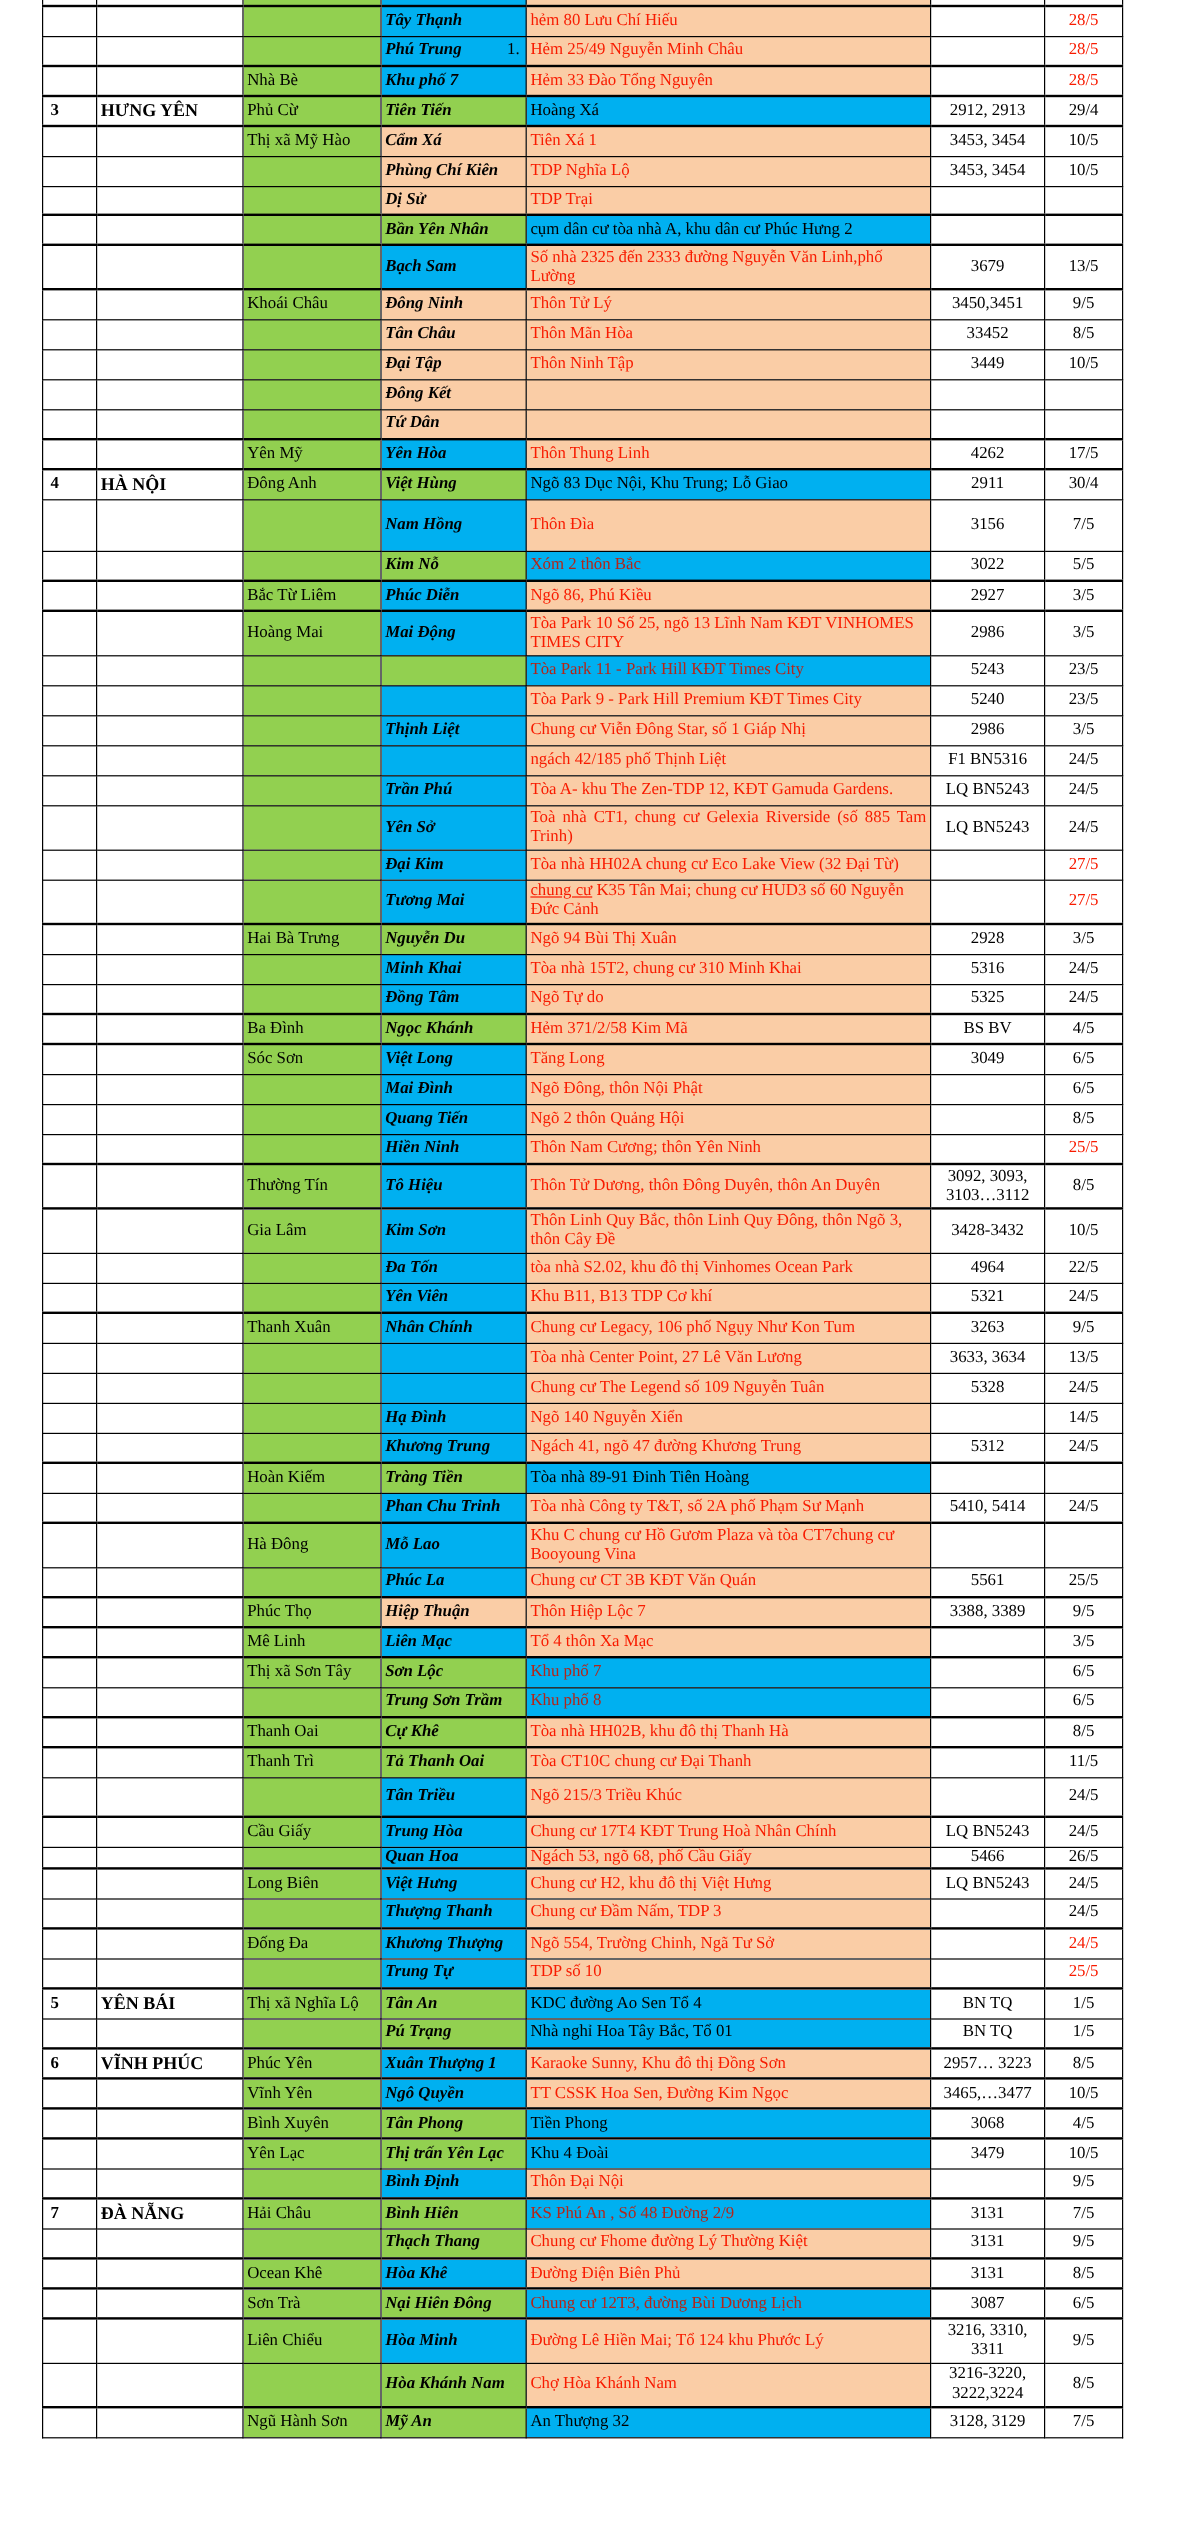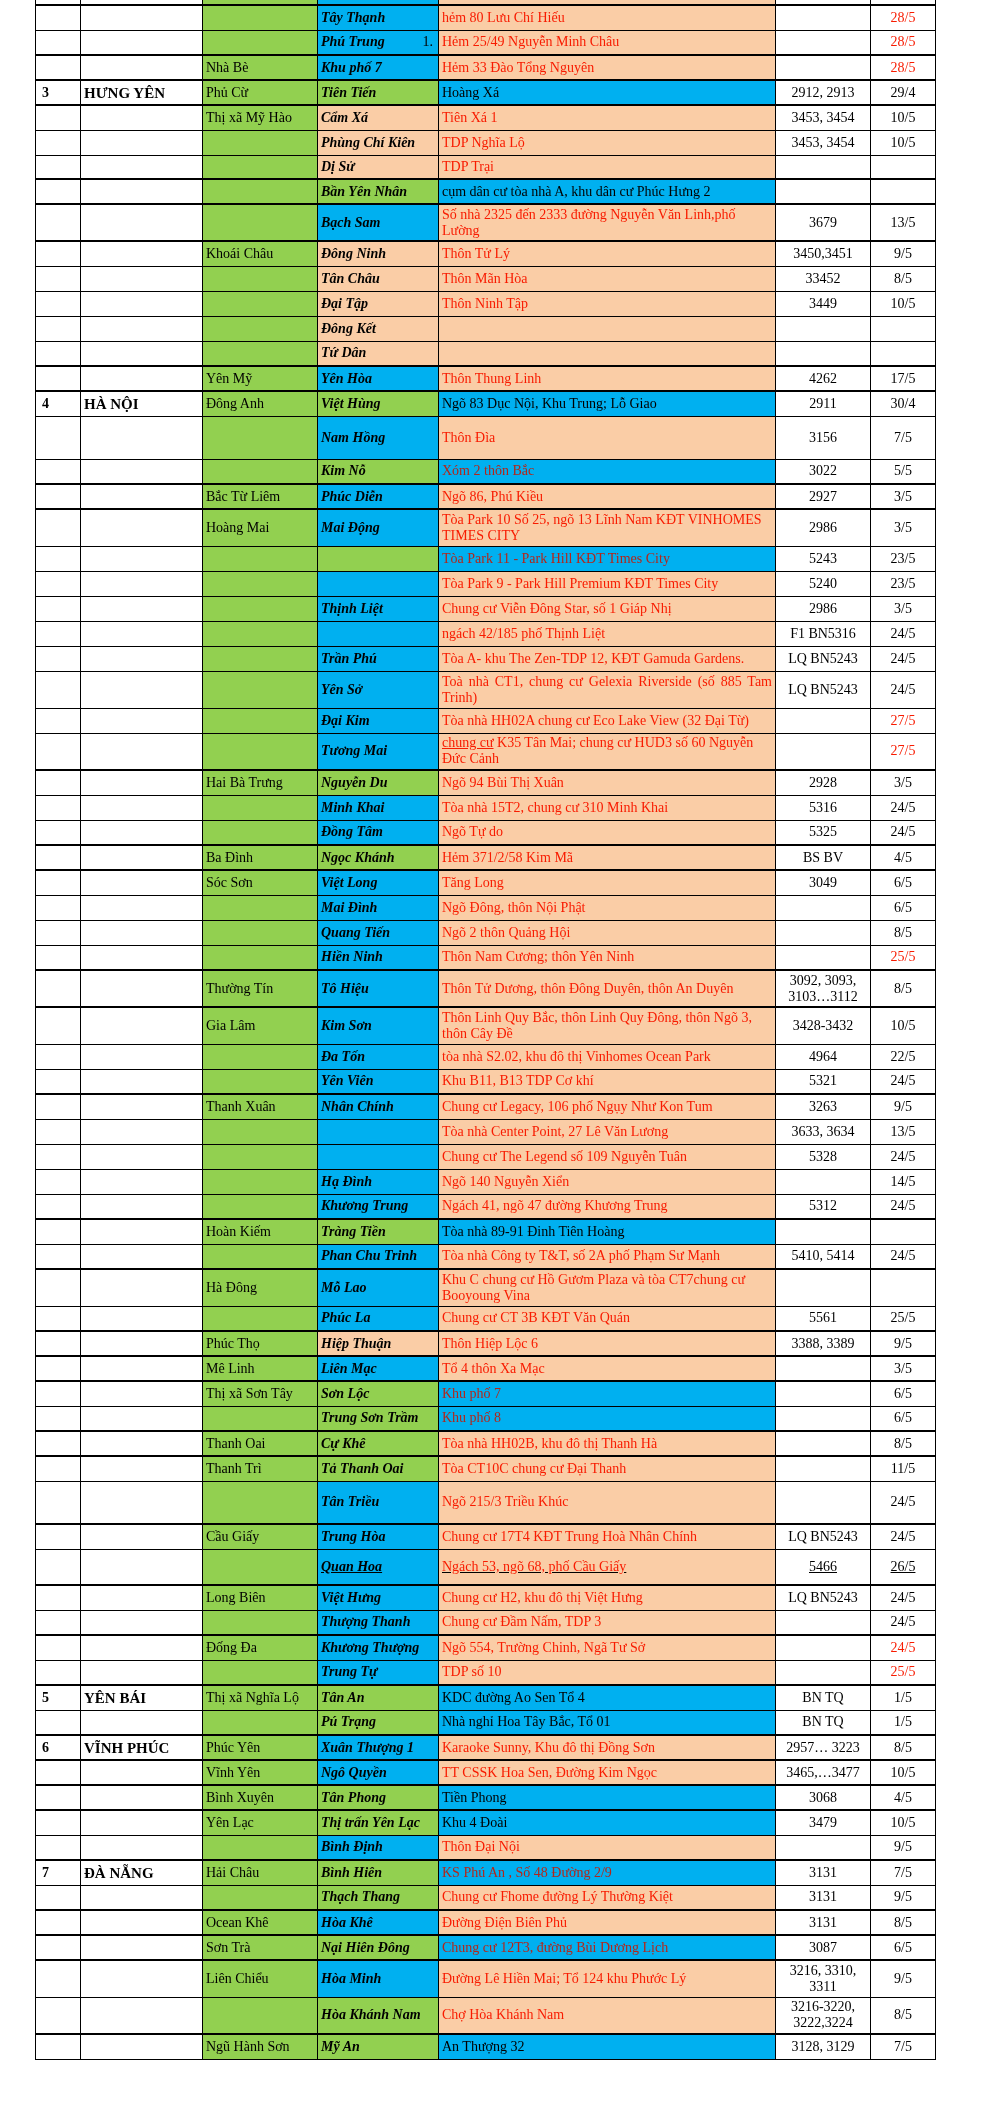--- a/index.html
+++ b/index.html
@@ -501,21 +501,21 @@
         <td class="c-ward bg-b">Phúc La</td>
         <td class="c-addr t-r bg-o">Chung cư CT 3B KĐT Văn Quán</td>
         <td class="c-code">5561</td>
         <td class="c-date">25/5</td>
       </tr>
       <tr class="thick" style="height: 25px;">
         <td class="c-num"></td>
         <td class="c-prov"></td>
         <td class="c-dist">Phúc Thọ</td>
         <td class="c-ward bg-o">Hiệp Thuận</td>
-        <td class="c-addr t-r bg-o">Thôn Hiệp Lộc 6</td>
+        <td class="c-addr t-r bg-o">Thôn Hiệp Lộc 7</td>
         <td class="c-code">3388, 3389</td>
         <td class="c-date">9/5</td>
       </tr>
       <tr class="thick" style="height: 25px;">
         <td class="c-num"></td>
         <td class="c-prov"></td>
         <td class="c-dist">Mê Linh</td>
         <td class="c-ward bg-b">Liên Mạc</td>
         <td class="c-addr t-r bg-o">Tổ 4 thôn Xa Mạc</td>
         <td class="c-code"></td>
@@ -550,39 +550,39 @@
       </tr>
       <tr class="thick" style="height: 25px;">
         <td class="c-num"></td>
         <td class="c-prov"></td>
         <td class="c-dist">Thanh Trì</td>
         <td class="c-ward bg-g">Tả Thanh Oai</td>
         <td class="c-addr t-r bg-o">Tòa CT10C chung cư Đại Thanh</td>
         <td class="c-code"></td>
         <td class="c-date">11/5</td>
       </tr>
-      <tr style="height: 43px;">
+      <tr style="height: 33px;">
         <td class="c-num"></td>
         <td class="c-prov"></td>
         <td class="c-dist"></td>
         <td class="c-ward bg-b">Tân Triều</td>
         <td class="c-addr t-r bg-o">Ngõ 215/3 Triều Khúc</td>
         <td class="c-code"></td>
         <td class="c-date">24/5</td>
       </tr>
       <tr class="thick" style="height: 25px;">
         <td class="c-num"></td>
         <td class="c-prov"></td>
         <td class="c-dist">Cầu Giấy</td>
         <td class="c-ward bg-b">Trung Hòa</td>
         <td class="c-addr t-r bg-o">Chung cư 17T4 KĐT Trung Hoà Nhân Chính</td>
         <td class="c-code">LQ BN5243</td>
         <td class="c-date">24/5</td>
       </tr>
-      <tr style="height: 36px; text-decoration: underline;">
+      <tr style="height: 18px;">
         <td class="c-num"></td>
         <td class="c-prov"></td>
         <td class="c-dist"></td>
         <td class="c-ward bg-b">Quan Hoa</td>
         <td class="c-addr t-r bg-o">Ngách 53, ngõ 68, phố Cầu Giấy</td>
         <td class="c-code">5466</td>
         <td class="c-date">26/5</td>
       </tr>
       <tr class="thick" style="height: 25px;">
         <td class="c-num"></td>

